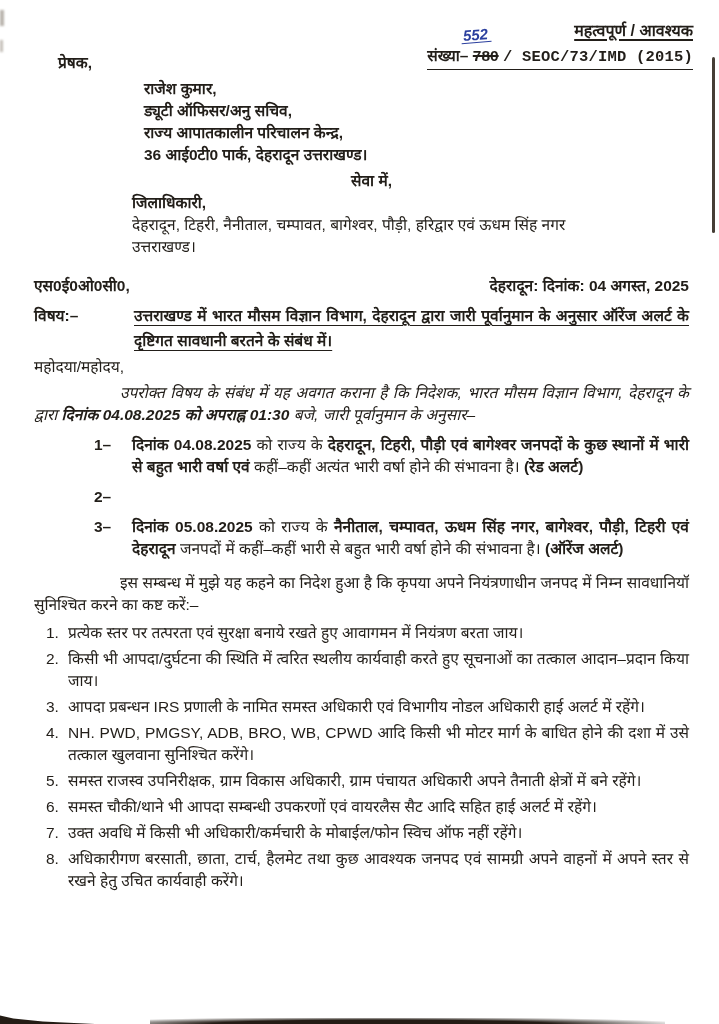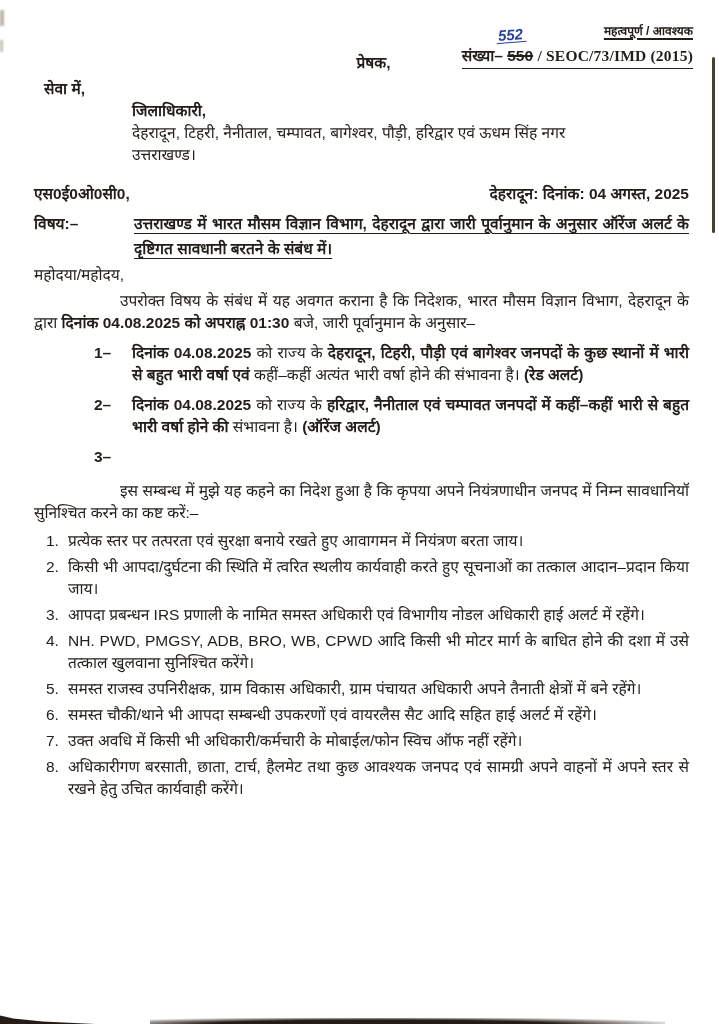--- a/index.html
+++ b/index.html
@@ -15,54 +15,54 @@
     overflow:hidden;
     box-sizing:border-box;
     padding:52px 30px 0 34px;
   }
   .b{font-weight:bold;}
   .just{text-align:justify;}
 
   
   .hdr{position:absolute;top:20px;right:26px;text-align:right;z-index:2;}
   .importance{
-    font-weight:bold;font-size:12px;
+    font-weight:bold;font-size:16px;
     text-decoration:underline;text-underline-offset:3px;text-decoration-thickness:1.5px;
   }
   .refline{
     position:relative;margin-top:3px;font-weight:bold;
     border-bottom:1.6px solid #221e19;padding-bottom:1px;display:inline-block;
   }
   .struck{text-decoration:line-through;text-decoration-thickness:1.6px;}
-  .latin{font-family:Liberation Serif, serif;font-weight:bold;letter-spacing:.2px;}
+  .latin{font-family:Liberation Mono, monospace;font-weight:bold;letter-spacing:.2px;}
   .hw{
     position:absolute;top:-17px;left:34px;
     color:#2b3f9e;font-weight:bold;font-style:italic;font-size:15px;
     transform:rotate(-5deg);
     border-bottom:1.6px solid #2b3f9e;padding:0 3px 0 2px;line-height:14px;
   }
 
   
-  .from-label{margin-left:24px;font-weight:bold;text-align:center;}
+  .from-label{margin-left:24px;font-weight:bold;}
   .from-block{margin-left:110px;margin-top:4px;font-weight:bold;}
-  .to-label{margin-left:10px;margin-top:4px;font-weight:bold;}
+  .to-label{margin-left:20px;margin-top:4px;font-weight:bold;text-align:center;}
   .to-block{margin-left:98px;}
   .to-block .r1{font-weight:bold;}
 
   .dateline{display:flex;justify-content:space-between;margin-top:17px;font-weight:bold;}
 
   .subject{display:flex;margin-top:6px;line-height:25px;}
   .subject-label{width:100px;flex:none;font-weight:bold;}
   .subject-text{
     flex:1;font-weight:bold;
     text-decoration:underline;text-underline-offset:3.5px;text-decoration-thickness:1.4px;
   }
 
   .salutation{margin-top:3px;}
-  .para{margin-top:4px;}
+  .para{margin-top:4px;font-style:italic;}
   .indent{text-indent:86px;}
 
   .fc-list{margin-top:8px;}
   .fc-item{display:flex;margin-bottom:8px;}
   .fc-num{width:38px;flex:none;margin-left:60px;font-weight:bold;}
   .fc-text{flex:1;}
 
   .directive{margin-top:12px;}
 
   .prec-list{margin-top:6px;}
@@ -92,26 +92,32 @@
 </head>
 <body>
 
 <div class="page">
 
   <div class="hdr">
     <div class="importance">महत्वपूर्ण / आवश्यक</div>
     <div class="refline">
       <span class="hw">552</span>
       <span>संख्या–</span>
-      <span class="struck">550</span>
+      <span class="struck">780</span>
       <span class="latin">/ SEOC/73/IMD (2015)</span>
     </div>
   </div>
 
   <div class="from-label">प्रेषक,</div>
+  <div class="from-block">
+    <div>राजेश कुमार,</div>
+    <div>ड्यूटी ऑफिसर/अनु सचिव,</div>
+    <div>राज्य आपातकालीन परिचालन केन्द्र,</div>
+    <div>36 आई0टी0 पार्क, देहरादून उत्तराखण्ड।</div>
+  </div>
 
   <div class="to-label">सेवा में,</div>
   <div class="to-block">
     <div class="r1">जिलाधिकारी,</div>
     <div>देहरादून, टिहरी, नैनीताल, चम्पावत, बागेश्वर, पौड़ी, हरिद्वार एवं ऊधम सिंह नगर</div>
     <div>उत्तराखण्ड।</div>
   </div>
 
   <div class="dateline">
     <span>एस0ई0ओ0सी0,</span>
@@ -131,25 +137,25 @@
 
   <div class="fc-list">
 
     <div class="fc-item">
       <span class="fc-num">1–</span>
       <span class="fc-text just"><span class="b">दिनांक 04.08.2025</span><span> को राज्य के </span><span class="b">देहरादून, टिहरी, पौड़ी एवं बागेश्वर जनपदों के कुछ स्थानों में भारी से बहुत भारी वर्षा एवं </span><span>कहीं–कहीं अत्यंत भारी वर्षा होने की संभावना है। </span><span class="b">(रेड अलर्ट)</span></span>
     </div>
 
     <div class="fc-item">
       <span class="fc-num">2–</span>
-      <span class="fc-text just"><span class="b">दिनांक 04.08.2025</span><span> को राज्य के </span><span class="b">हरिद्वार, नैनीताल एवं चम्पावत जनपदों में कहीं–कहीं भारी से बहुत भारी वर्षा होने की </span><span>संभावना है। </span><span class="b">(ऑरेंज अलर्ट)</span></span>
     </div>
 
     <div class="fc-item">
       <span class="fc-num">3–</span>
+      <span class="fc-text just"><span class="b">दिनांक 05.08.2025</span><span> को राज्य के </span><span class="b">नैनीताल, चम्पावत, ऊधम सिंह नगर, बागेश्वर, पौड़ी, टिहरी एवं देहरादून </span><span>जनपदों में कहीं–कहीं भारी से बहुत भारी वर्षा होने की संभावना है। </span><span class="b">(ऑरेंज अलर्ट)</span></span>
     </div>
 
   </div>
 
   <div class="directive indent just">इस सम्बन्ध में मुझे यह कहने का निदेश हुआ है कि कृपया अपने नियंत्रणाधीन जनपद में निम्न सावधानियॉ सुनिश्चित करने का कष्ट करें:–</div>
 
   <div class="prec-list">
 
     <div class="prec-row">
       <span class="prec-num">1.</span>

